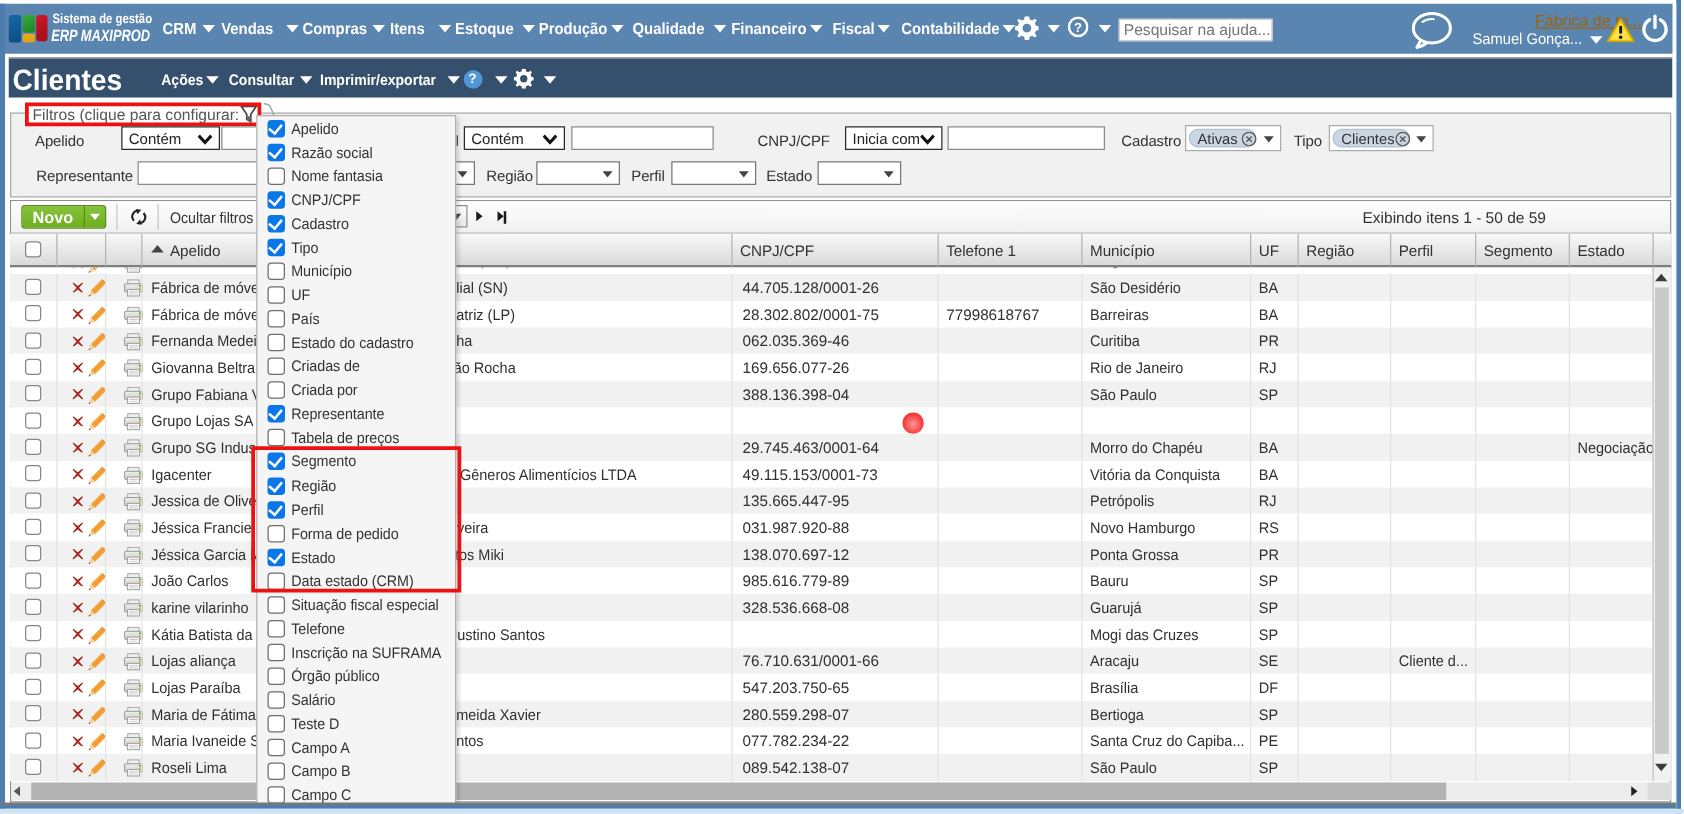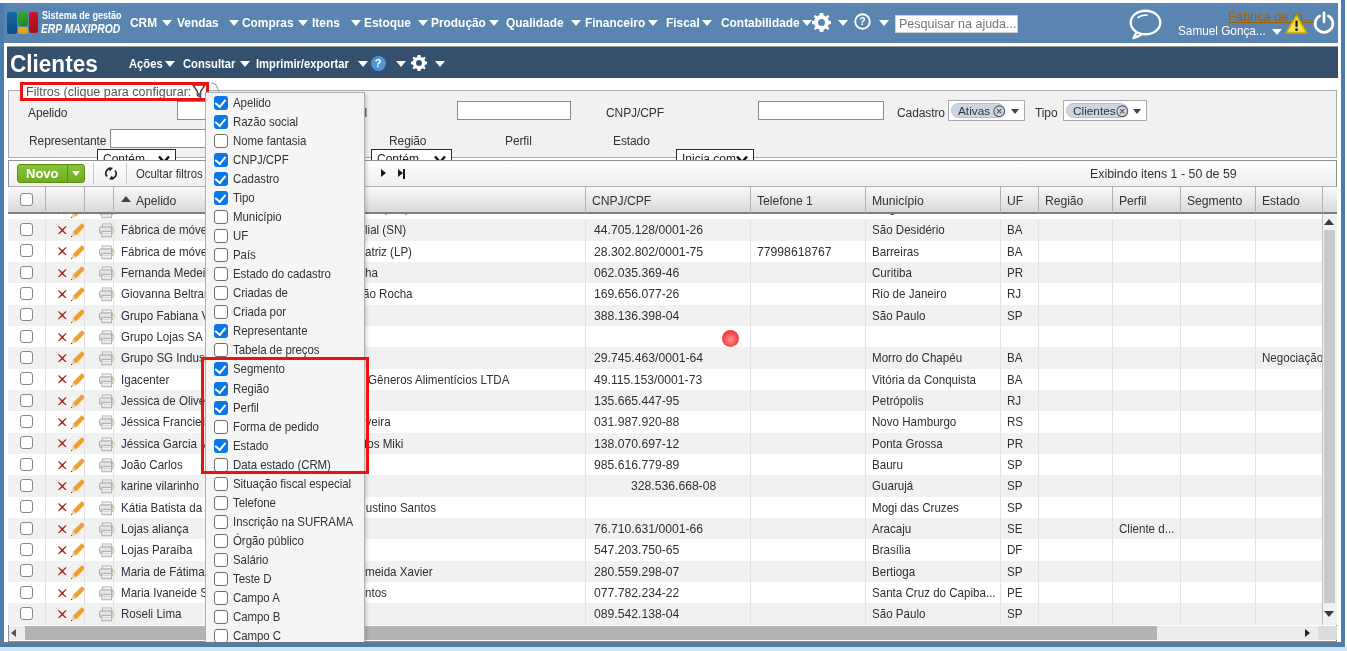--- a/index.html
+++ b/index.html
@@ -8,21 +8,21 @@
 .abs { position:absolute; }
 
 #topbar { left:1.5px; top:3px; width:1337px; height:39.5px; background:#5a85b1; }
 .nav { color:#fff; font-weight:bold; font-size:12.8px; transform:scaleX(0.93); transform-origin:left; }
 .tri-w { width:0; height:0; border-left:5px solid transparent; border-right:5px solid transparent; border-top:6px solid #fff; }
 
 #navybar { left:7px; top:45.5px; width:1331px; height:32.8px; background:#34506c; border-top:1px solid #9a9a9a; }
 
 #filters { left:8px; top:90px; width:1329px; height:68px; background:#f1f1f1; border:1px solid #ababab; }
 .flabel { font-size:12px; letter-spacing:-0.1px; color:#333; }
-select.f, .selbox { height:19px; background:#fff; border:1px solid #767676; font-size:12px; color:#222;margin-top:48px; }
+select.f, .selbox { height:19px; background:#fff; border:1px solid #767676; font-size:12px; color:#222; }
 .inp { height:19px; background:#fff; border:1px solid #8a8a8a; }
 .selbox { position:absolute; }
 .selarrow { position:absolute; width:0; height:0; border-left:4.5px solid transparent; border-right:4.5px solid transparent; border-top:5.5px solid #444; }
 
 #grid { left:8px; top:160px; width:1329px; height:482px; background:#fff; border:1px solid #919191; }
 
 #thead { left:8px; top:186.5px; width:1328.5px; height:27px; background:linear-gradient(#f9f9f9,#d9d9d9); border-bottom:2px solid #7e7e7e; }
 .htext { position:absolute; top:7px; font-size:12.2px; letter-spacing:-0.05px; color:#333; }
 
 .row { position:absolute; left:8px; width:1313.5px; height:21.33px; }
@@ -738,21 +738,21 @@
       <svg width="15.5" height="15" viewBox="0 0 17 16" style="position:absolute;left:91px;top:4px;">
   <rect x="3.5" y="0.8" width="10" height="3.6" fill="#f0f0f0" stroke="#a8a8a8" stroke-width="0.9"></rect>
   <rect x="0.7" y="4.2" width="15.6" height="7" rx="1.2" fill="url(#prg)" stroke="#999" stroke-width="0.9"></rect>
   <rect x="3.2" y="9.3" width="10.6" height="5.6" fill="#fafafa" stroke="#a0a0a0" stroke-width="0.9"></rect>
   <rect x="4.6" y="11" width="7.8" height="0.9" fill="#c5c5c5"></rect>
   <rect x="4.6" y="12.8" width="7.8" height="0.9" fill="#d5d5d5"></rect>
   <circle cx="14.1" cy="6" r="0.95" fill="#4cae3c"></circle>
         <circle cx="14.1" cy="8.3" r="0.95" fill="#dfa81c"></circle>
       </svg>
       <div class="cell" style="left:113px;width:92px;overflow:hidden;">karine vilarinho</div>
-      <div class="celln" style="left:586px;margin-left:37px;">328.536.668-08</div>
+      <div class="celln" style="left:586px;">328.536.668-08</div>
       <div class="cell" style="left:864px;">Guarujá</div>
       <div class="cell" style="left:999px;">SP</div>
       <div class="vline" style="left:37px;top:0;height:21.33px;"></div>
       <div class="vline" style="left:76px;top:0;height:21.33px;"></div>
       <div class="vline" style="left:105px;top:0;height:21.33px;"></div>
       <div class="vline" style="left:197px;top:0;height:21.33px;"></div>
       <div class="vline" style="left:577px;top:0;height:21.33px;"></div>
       <div class="vline" style="left:742px;top:0;height:21.33px;"></div>
       <div class="vline" style="left:857px;top:0;height:21.33px;"></div>
       <div class="vline" style="left:992px;top:0;height:21.33px;"></div>
@@ -964,21 +964,21 @@
       <svg width="15.5" height="15" viewBox="0 0 17 16" style="position:absolute;left:91px;top:4px;">
   <rect x="3.5" y="0.8" width="10" height="3.6" fill="#f0f0f0" stroke="#a8a8a8" stroke-width="0.9"></rect>
   <rect x="0.7" y="4.2" width="15.6" height="7" rx="1.2" fill="url(#prg)" stroke="#999" stroke-width="0.9"></rect>
   <rect x="3.2" y="9.3" width="10.6" height="5.6" fill="#fafafa" stroke="#a0a0a0" stroke-width="0.9"></rect>
   <rect x="4.6" y="11" width="7.8" height="0.9" fill="#c5c5c5"></rect>
   <rect x="4.6" y="12.8" width="7.8" height="0.9" fill="#d5d5d5"></rect>
   <circle cx="14.1" cy="6" r="0.95" fill="#4cae3c"></circle>
         <circle cx="14.1" cy="8.3" r="0.95" fill="#dfa81c"></circle>
       </svg>
       <div class="cell" style="left:113px;width:92px;overflow:hidden;">Roseli Lima</div>
-      <div class="celln" style="left:586px;">089.542.138-04</div>
+      <div class="celln" style="left:586px;">089.542.138-07</div>
       <div class="cell" style="left:864px;">São Paulo</div>
       <div class="cell" style="left:999px;">SP</div>
       <div class="vline" style="left:37px;top:0;height:21.33px;"></div>
       <div class="vline" style="left:76px;top:0;height:21.33px;"></div>
       <div class="vline" style="left:105px;top:0;height:21.33px;"></div>
       <div class="vline" style="left:197px;top:0;height:21.33px;"></div>
       <div class="vline" style="left:577px;top:0;height:21.33px;"></div>
       <div class="vline" style="left:742px;top:0;height:21.33px;"></div>
       <div class="vline" style="left:857px;top:0;height:21.33px;"></div>
       <div class="vline" style="left:992px;top:0;height:21.33px;"></div>

